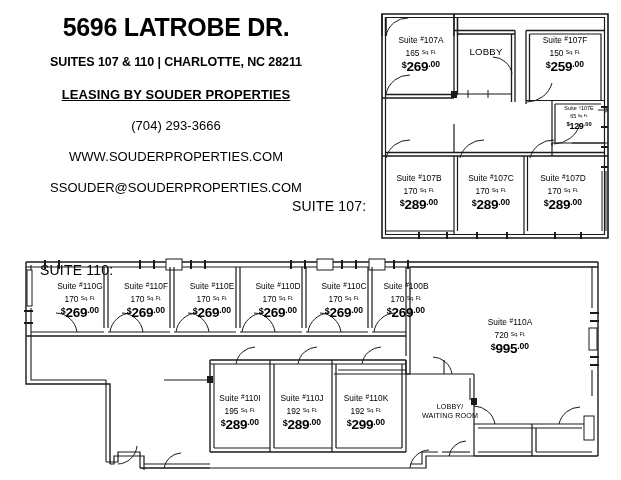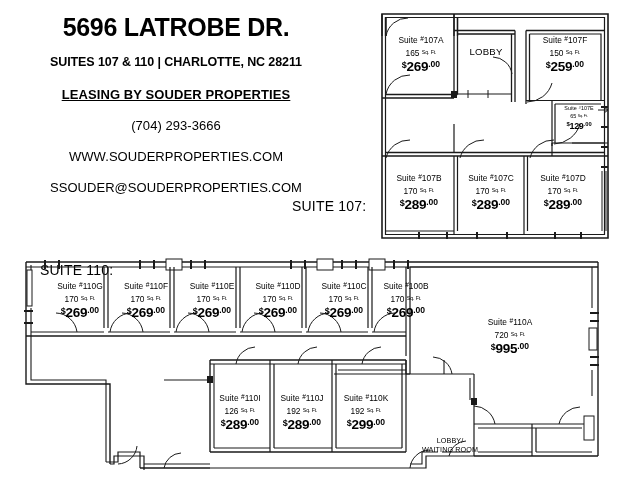--- a/index.html
+++ b/index.html
@@ -442,35 +442,35 @@
     </div>
 
     <div class="room-label" style="left:460px; top:62px; width:72px;">
       <span class="r-name"><span>Suite</span> <sup>#</sup><span>110A</span></span>
       <span class="r-area"><span>720</span> <sup>Sq. Ft.</sup></span>
       <span class="r-price"><span class="cur">$</span><span>995</span><span class="cents">.00</span></span>
     </div>
 
     <div class="room-label" style="left:196px; top:138px; width:60px;">
       <span class="r-name"><span>Suite</span> <sup>#</sup><span>110I</span></span>
-      <span class="r-area"><span>126</span> <sup>Sq. Ft.</sup></span>
+      <span class="r-area"><span>195</span> <sup>Sq. Ft.</sup></span>
       <span class="r-price"><span class="cur">$</span><span>289</span><span class="cents">.00</span></span>
     </div>
 
     <div class="room-label" style="left:258px; top:138px; width:60px;">
       <span class="r-name"><span>Suite</span> <sup>#</sup><span>110J</span></span>
       <span class="r-area"><span>192</span> <sup>Sq. Ft.</sup></span>
       <span class="r-price"><span class="cur">$</span><span>289</span><span class="cents">.00</span></span>
     </div>
 
     <div class="room-label" style="left:322px; top:138px; width:60px;">
       <span class="r-name"><span>Suite</span> <sup>#</sup><span>110K</span></span>
       <span class="r-area"><span>192</span> <sup>Sq. Ft.</sup></span>
       <span class="r-price"><span class="cur">$</span><span>299</span><span class="cents">.00</span></span>
     </div>
 
-    <div class="plain-label tiny" style="left:392px; top:146px; width:88px;margin-top:34px;">
+    <div class="plain-label tiny" style="left:392px; top:146px; width:88px;">
       <span>LOBBY/</span><br>
       <span>WAITING ROOM</span>
     </div>
   </div>
 
 </div>
 
 </body></html>

